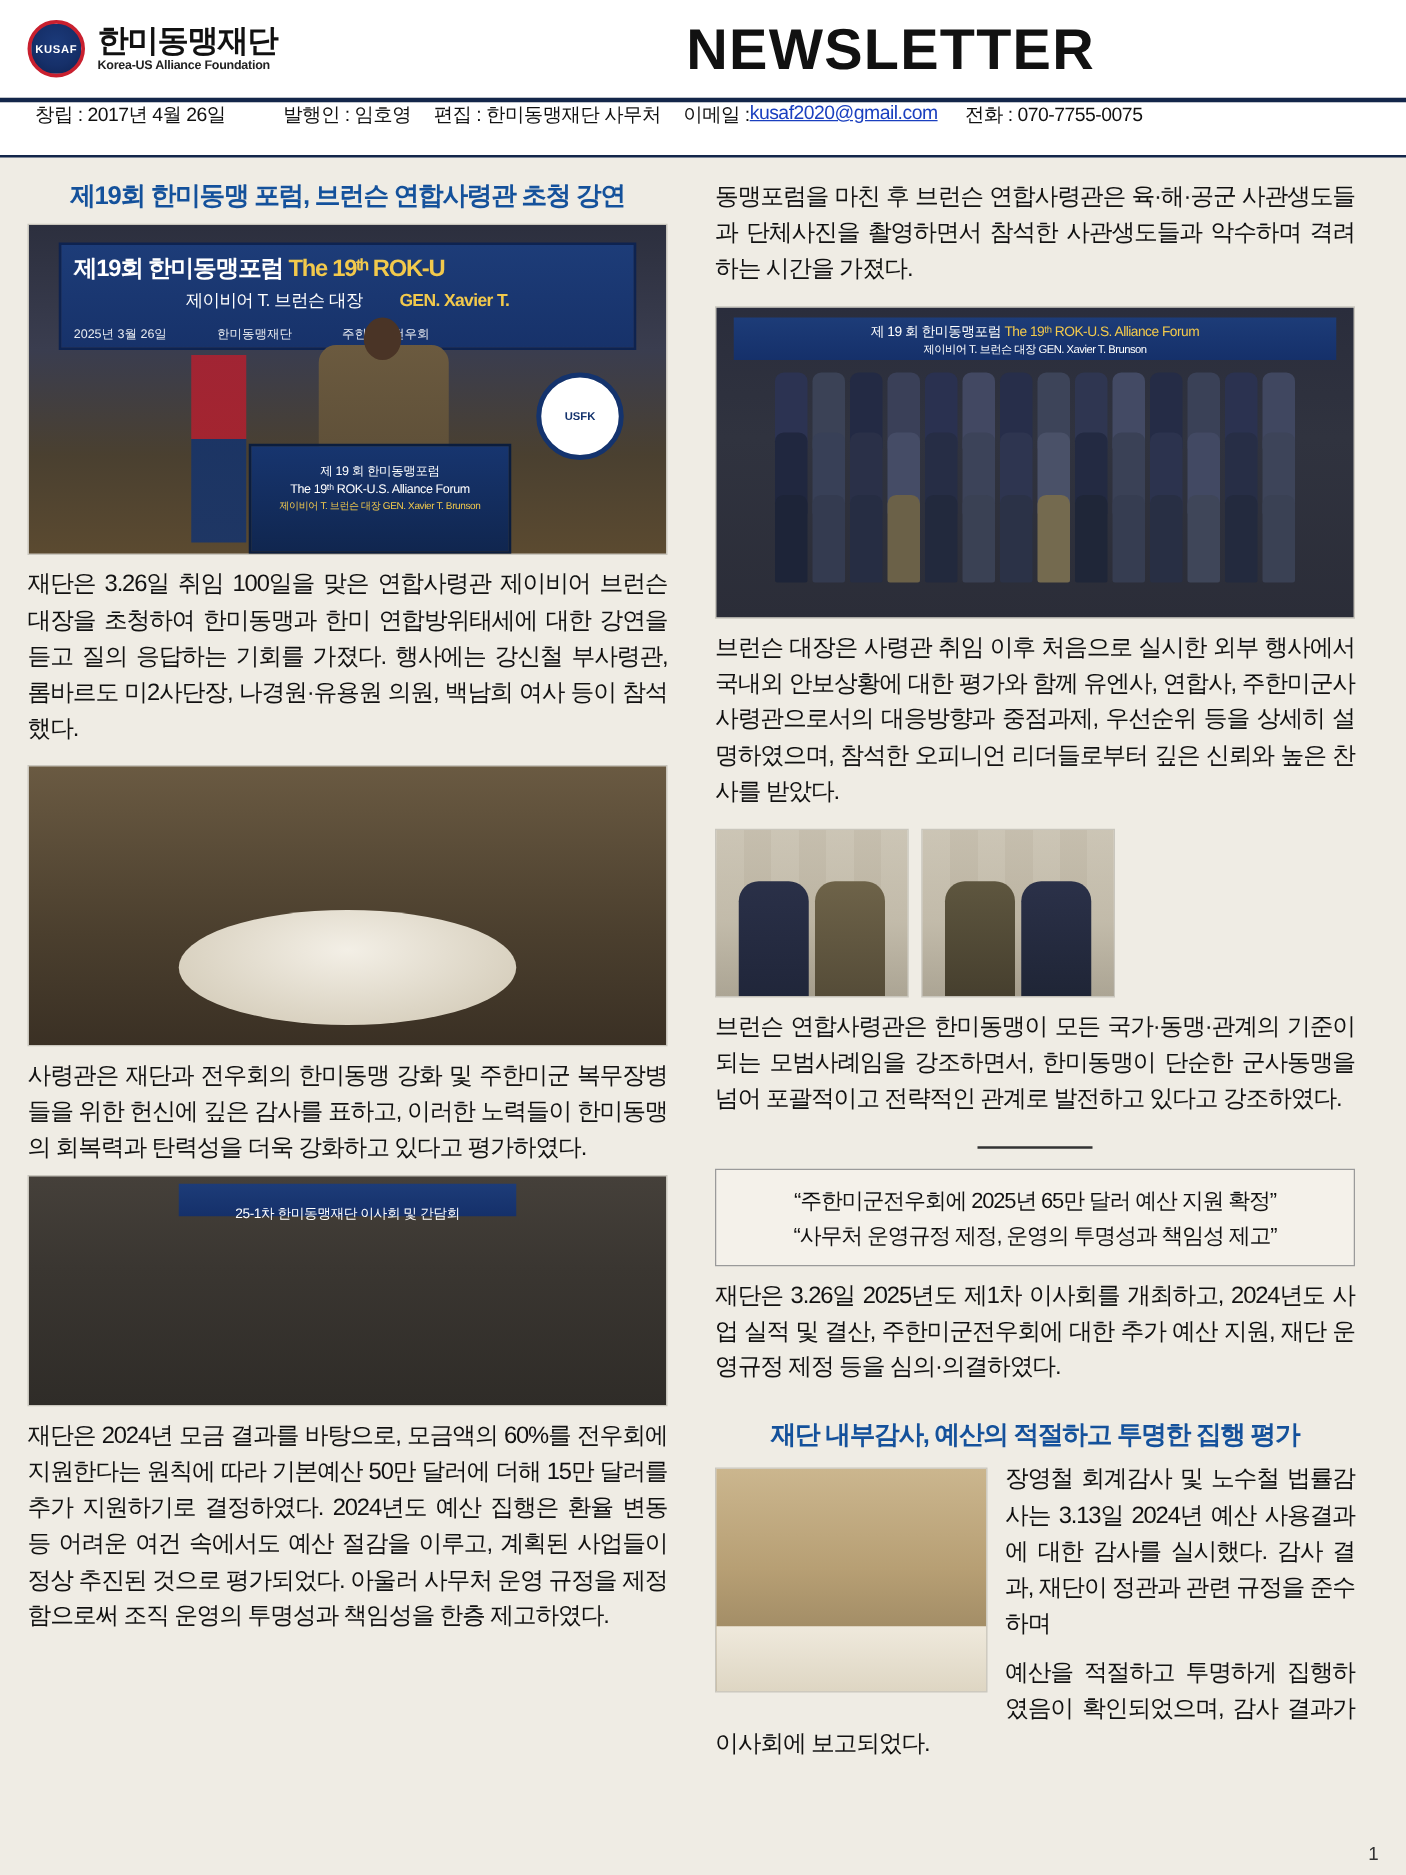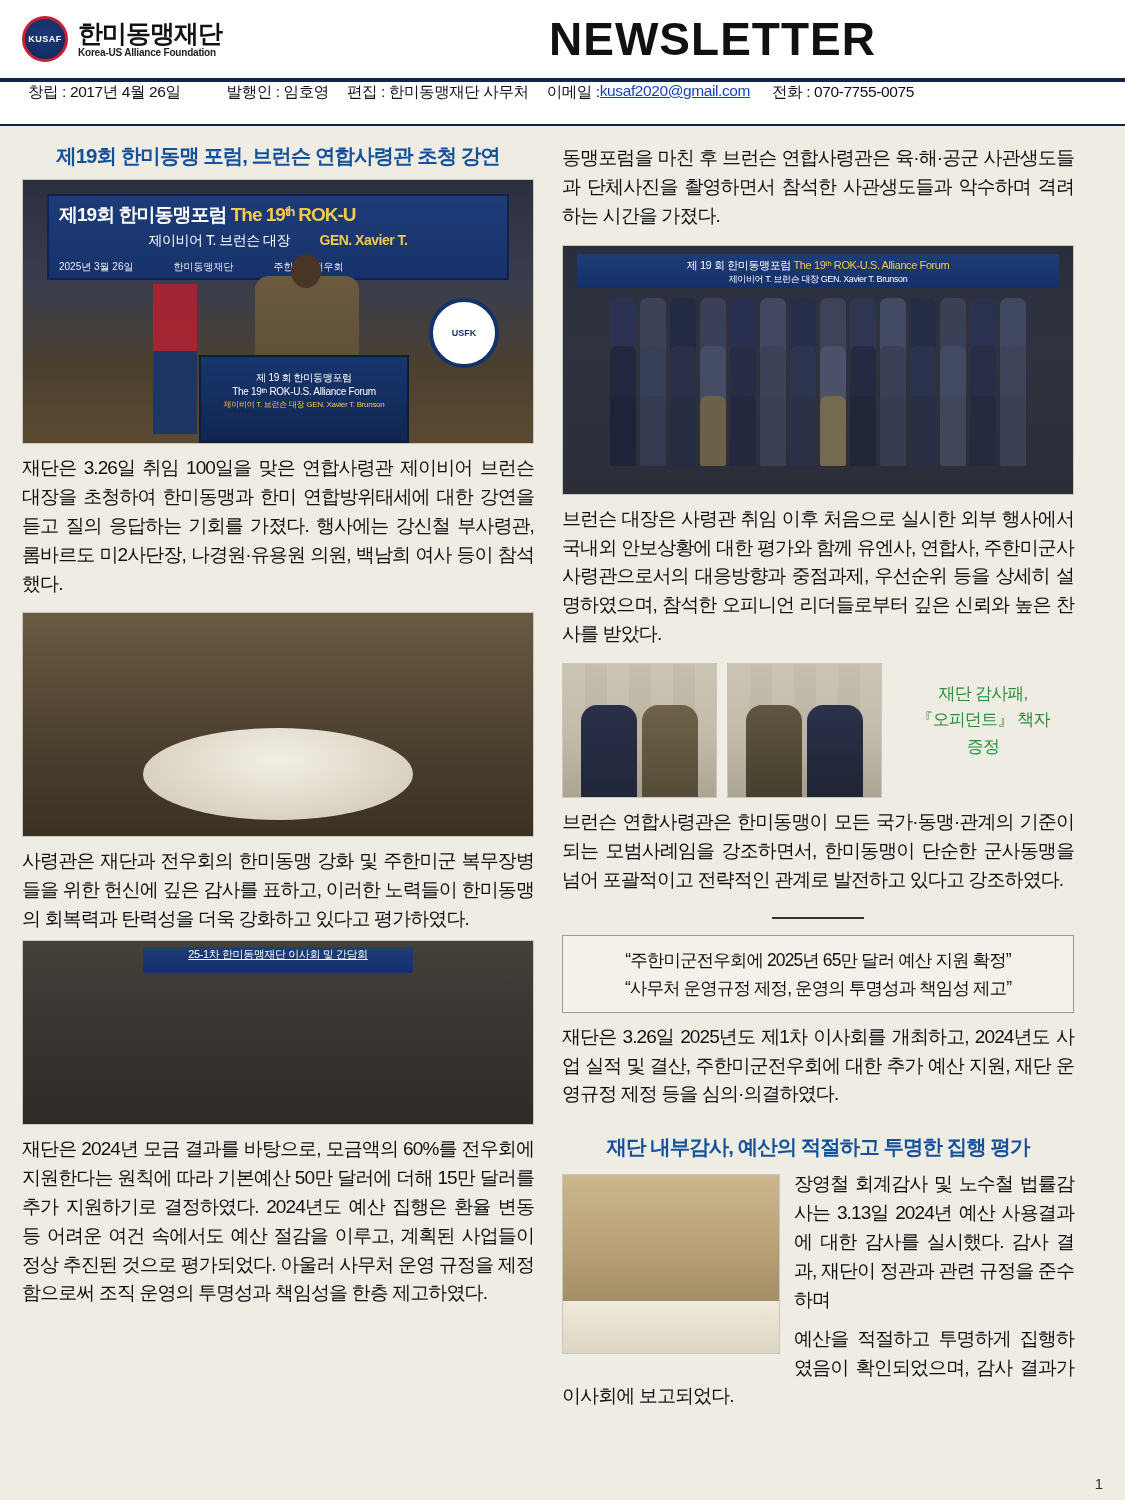--- a/index.html
+++ b/index.html
@@ -64,21 +64,21 @@
   .infobar .sp1 { width:46px; }
   .infobar .sp2 { width:18px; }
   .infobar .sp3 { width:18px; }
   .infobar .sp4 { width:22px; }
   .infobar a { color:#1a3fbf; text-decoration:underline; }
 
   
   .content {
     display:flex;
     padding:10px 22px 0 22px;
-    gap:28px;
+    gap:38px;
   }
   .col { width:512px; }
 
   .headline {
     color:#14519b;
     font-size:20.5px;
     font-weight:bold;
     letter-spacing:-1px;
     margin:6px 0 9px 0;
     text-align:center;
@@ -208,21 +208,21 @@
 
   
   .photo-board {
     height:185px; width:100%; margin-top:6px;
     background:linear-gradient(180deg,#45403a 0%,#3a3631 40%,#2f2c28 100%);
     border:1px solid #c9c6bd; position:relative; overflow:hidden;
   }
   .photo-board .bbanner {
     position:absolute; top:6px; left:120px; right:120px; height:26px;
     background:linear-gradient(180deg,#1d3c78,#15306a);
-    color:#fff; font-size:11px; text-align:center; padding-top:0; letter-spacing:-.4px;text-decoration:underline;
+    color:#fff; font-size:11px; text-align:center; padding-top:16px; letter-spacing:-.4px;
   }
 
   
   .photo-audit {
     width:218px; height:180px; float:left;
     margin:4px 14px 2px 0;
     border:1px solid #c9c6bd;
     background:linear-gradient(180deg,#cbb68e 0%,#b79f74 45%,#8d7a58 100%);
     position:relative; overflow:hidden;
   }
@@ -390,25 +390,20 @@
         <div class="photo photo-award">
           <div class="flagbg"></div>
           <div class="p1" style="left:18px;background:linear-gradient(180deg,#2a3048,#20263a)"></div>
           <div class="p2" style="right:18px;background:linear-gradient(180deg,#6e6349,#554c38)"></div>
         </div>
         <div class="photo photo-award">
           <div class="flagbg"></div>
           <div class="p1" style="left:18px;background:linear-gradient(180deg,#5e563f,#463f2e)"></div>
           <div class="p2" style="right:18px;background:linear-gradient(180deg,#2b3149,#1f2536)"></div>
         </div>
-        <div class="award-caption">
-          <div>재단 감사패,</div>
-          <div>『오피던트』 책자</div>
-          <div>증정</div>
-        </div>
       </div>
 
       <p class="body">브런슨 연합사령관은 한미동맹이 모든 국가·동맹·관계의 기준이 되는 모범사례임을 강조하면서, 한미동맹이 단순한 군사동맹을 넘어 포괄적이고 전략적인 관계로 발전하고 있다고 강조하였다.</p>
 
       <div class="quotewrap">
         <div class="hr-short"></div>
         <div class="quote">
           <div>“주한미군전우회에 2025년 65만 달러 예산 지원 확정”</div>
           <div>“사무처 운영규정 제정, 운영의 투명성과 책임성 제고”</div>
         </div>

